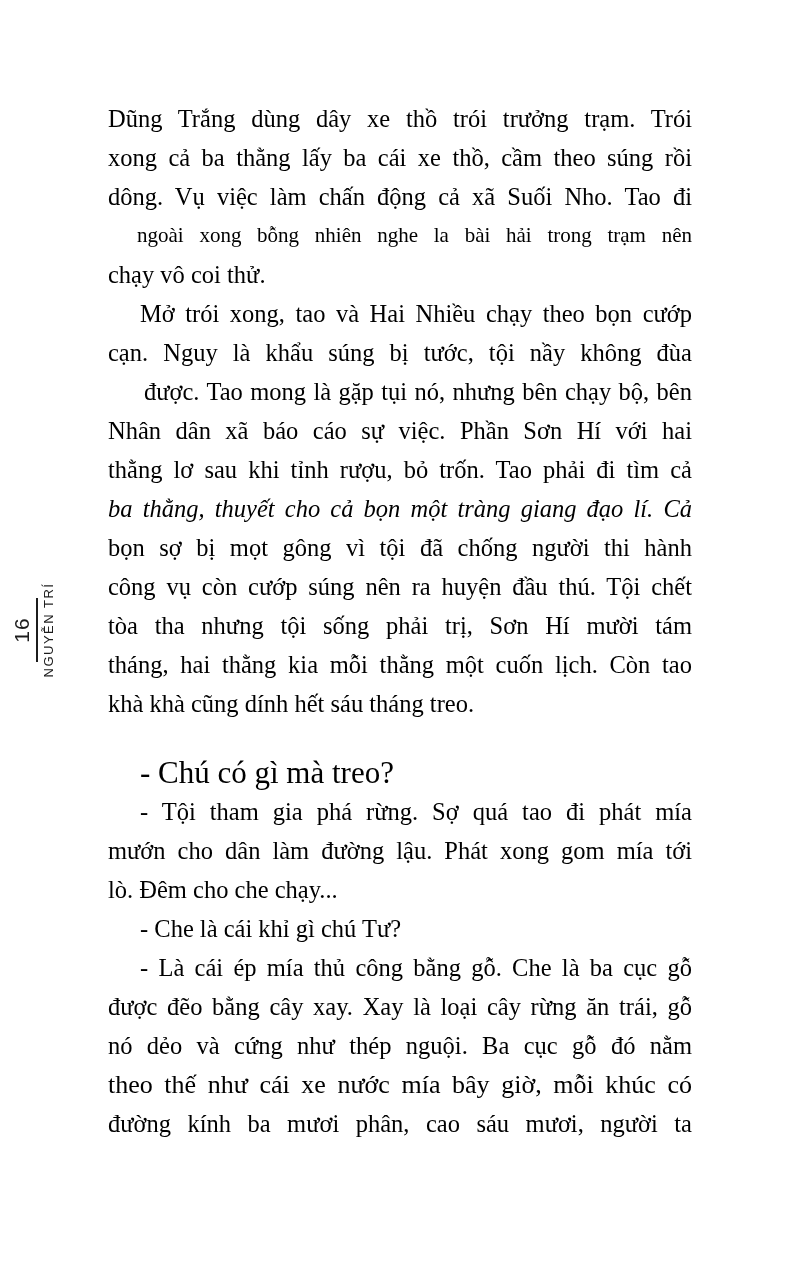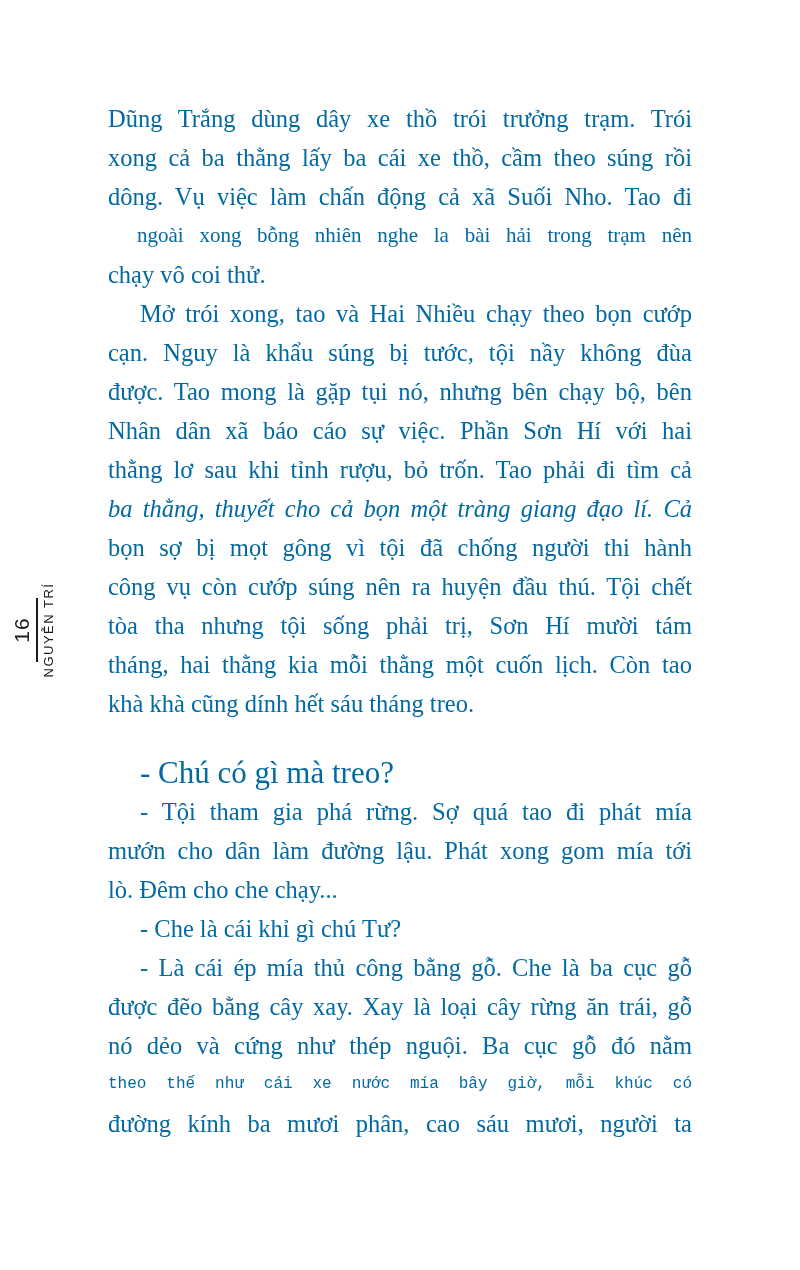--- a/index.html
+++ b/index.html
@@ -50,21 +50,21 @@
     letter-spacing: 1.5px;
     white-space: nowrap;
   }
 
   
   .text-block {
     position: absolute;
     left: 108px;
     top: 99px;
     width: 584px;
-    color: #0369a1;
+    color: #000000;
   }
   .line {
     height: 39px;
     line-height: 39px;
     font-size: 24.5px;
     text-align: justify;
     text-align-last: justify;
     overflow: hidden;
   }
   .line.last {
@@ -86,34 +86,34 @@
   </div>
 
   <div class="text-block" id="text-block">
       <div class="line" style="font-size: 24.5px;">Dũng Trắng dùng dây xe thồ trói trưởng trạm. Trói</div>
       <div class="line" style="font-size: 24.5px;">xong cả ba thằng lấy ba cái xe thồ, cầm theo súng rồi</div>
       <div class="line" style="font-size: 24.5px;">dông. Vụ việc làm chấn động cả xã Suối Nho. Tao đi</div>
       <div class="line" style="font-size: 21px; margin-left: 29px;">ngoài xong bỗng nhiên nghe la bài hải trong trạm nên</div>
       <div class="line last" style="font-size: 24.5px;">chạy vô coi thử.</div>
       <div class="line indent" style="font-size: 24.5px;">Mở trói xong, tao và Hai Nhiều chạy theo bọn cướp</div>
       <div class="line" style="font-size: 24.5px;">cạn. Nguy là khẩu súng bị tước, tội nầy không đùa</div>
-      <div class="line" style="font-size: 24.5px;">được. Tao mong là gặp tụi nó, nhưng bên chạy bộ, bên</div>
+      <div class="line" style="font-size: 24.5px; margin-left: 36px;">được. Tao mong là gặp tụi nó, nhưng bên chạy bộ, bên</div>
       <div class="line" style="font-size: 24.5px;">Nhân dân xã báo cáo sự việc. Phần Sơn Hí với hai</div>
       <div class="line" style="font-size: 24.5px;">thằng lơ sau khi tỉnh rượu, bỏ trốn. Tao phải đi tìm cả</div>
       <div class="line" style="font-size: 24.5px; font-style: italic;">ba thằng, thuyết cho cả bọn một tràng giang đạo lí. Cả</div>
       <div class="line" style="font-size: 24.5px;">bọn sợ bị mọt gông vì tội đã chống người thi hành</div>
       <div class="line" style="font-size: 24.5px; font-family: Liberation Serif, serif;">công vụ còn cướp súng nên ra huyện đầu thú. Tội chết</div>
       <div class="line" style="font-size: 24.5px;">tòa tha nhưng tội sống phải trị, Sơn Hí mười tám</div>
       <div class="line" style="font-size: 24.5px;">tháng, hai thằng kia mỗi thằng một cuốn lịch. Còn tao</div>
       <div class="line last" style="font-size: 24.5px;">khà khà cũng dính hết sáu tháng treo.</div>
       <div class="line indent last" style="font-size: 31px; margin-top: 30px;">- Chú có gì mà treo?</div>
       <div class="line indent" style="font-size: 24.5px;">- Tội tham gia phá rừng. Sợ quá tao đi phát mía</div>
       <div class="line" style="font-size: 24.5px;">mướn cho dân làm đường lậu. Phát xong gom mía tới</div>
       <div class="line last" style="font-size: 24.5px;">lò. Đêm cho che chạy...</div>
       <div class="line indent last" style="font-size: 24.5px;">- Che là cái khỉ gì chú Tư?</div>
       <div class="line indent" style="font-size: 24.5px;">- Là cái ép mía thủ công bằng gỗ. Che là ba cục gỗ</div>
       <div class="line" style="font-size: 24.5px;">được đẽo bằng cây xay. Xay là loại cây rừng ăn trái, gỗ</div>
       <div class="line" style="font-size: 24.5px;">nó dẻo và cứng như thép nguội. Ba cục gỗ đó nằm</div>
-      <div class="line" style="font-size: 16px; font-family: Liberation Mono, monospace;">theo thế như cái xe nước mía bây giờ, mỗi khúc có</div>
+      <div class="line" style="font-size: 26px;">theo thế như cái xe nước mía bây giờ, mỗi khúc có</div>
       <div class="line" style="font-size: 24.5px;">đường kính ba mươi phân, cao sáu mươi, người ta</div>
     </div>
 
 </div>
 
 </body></html>

